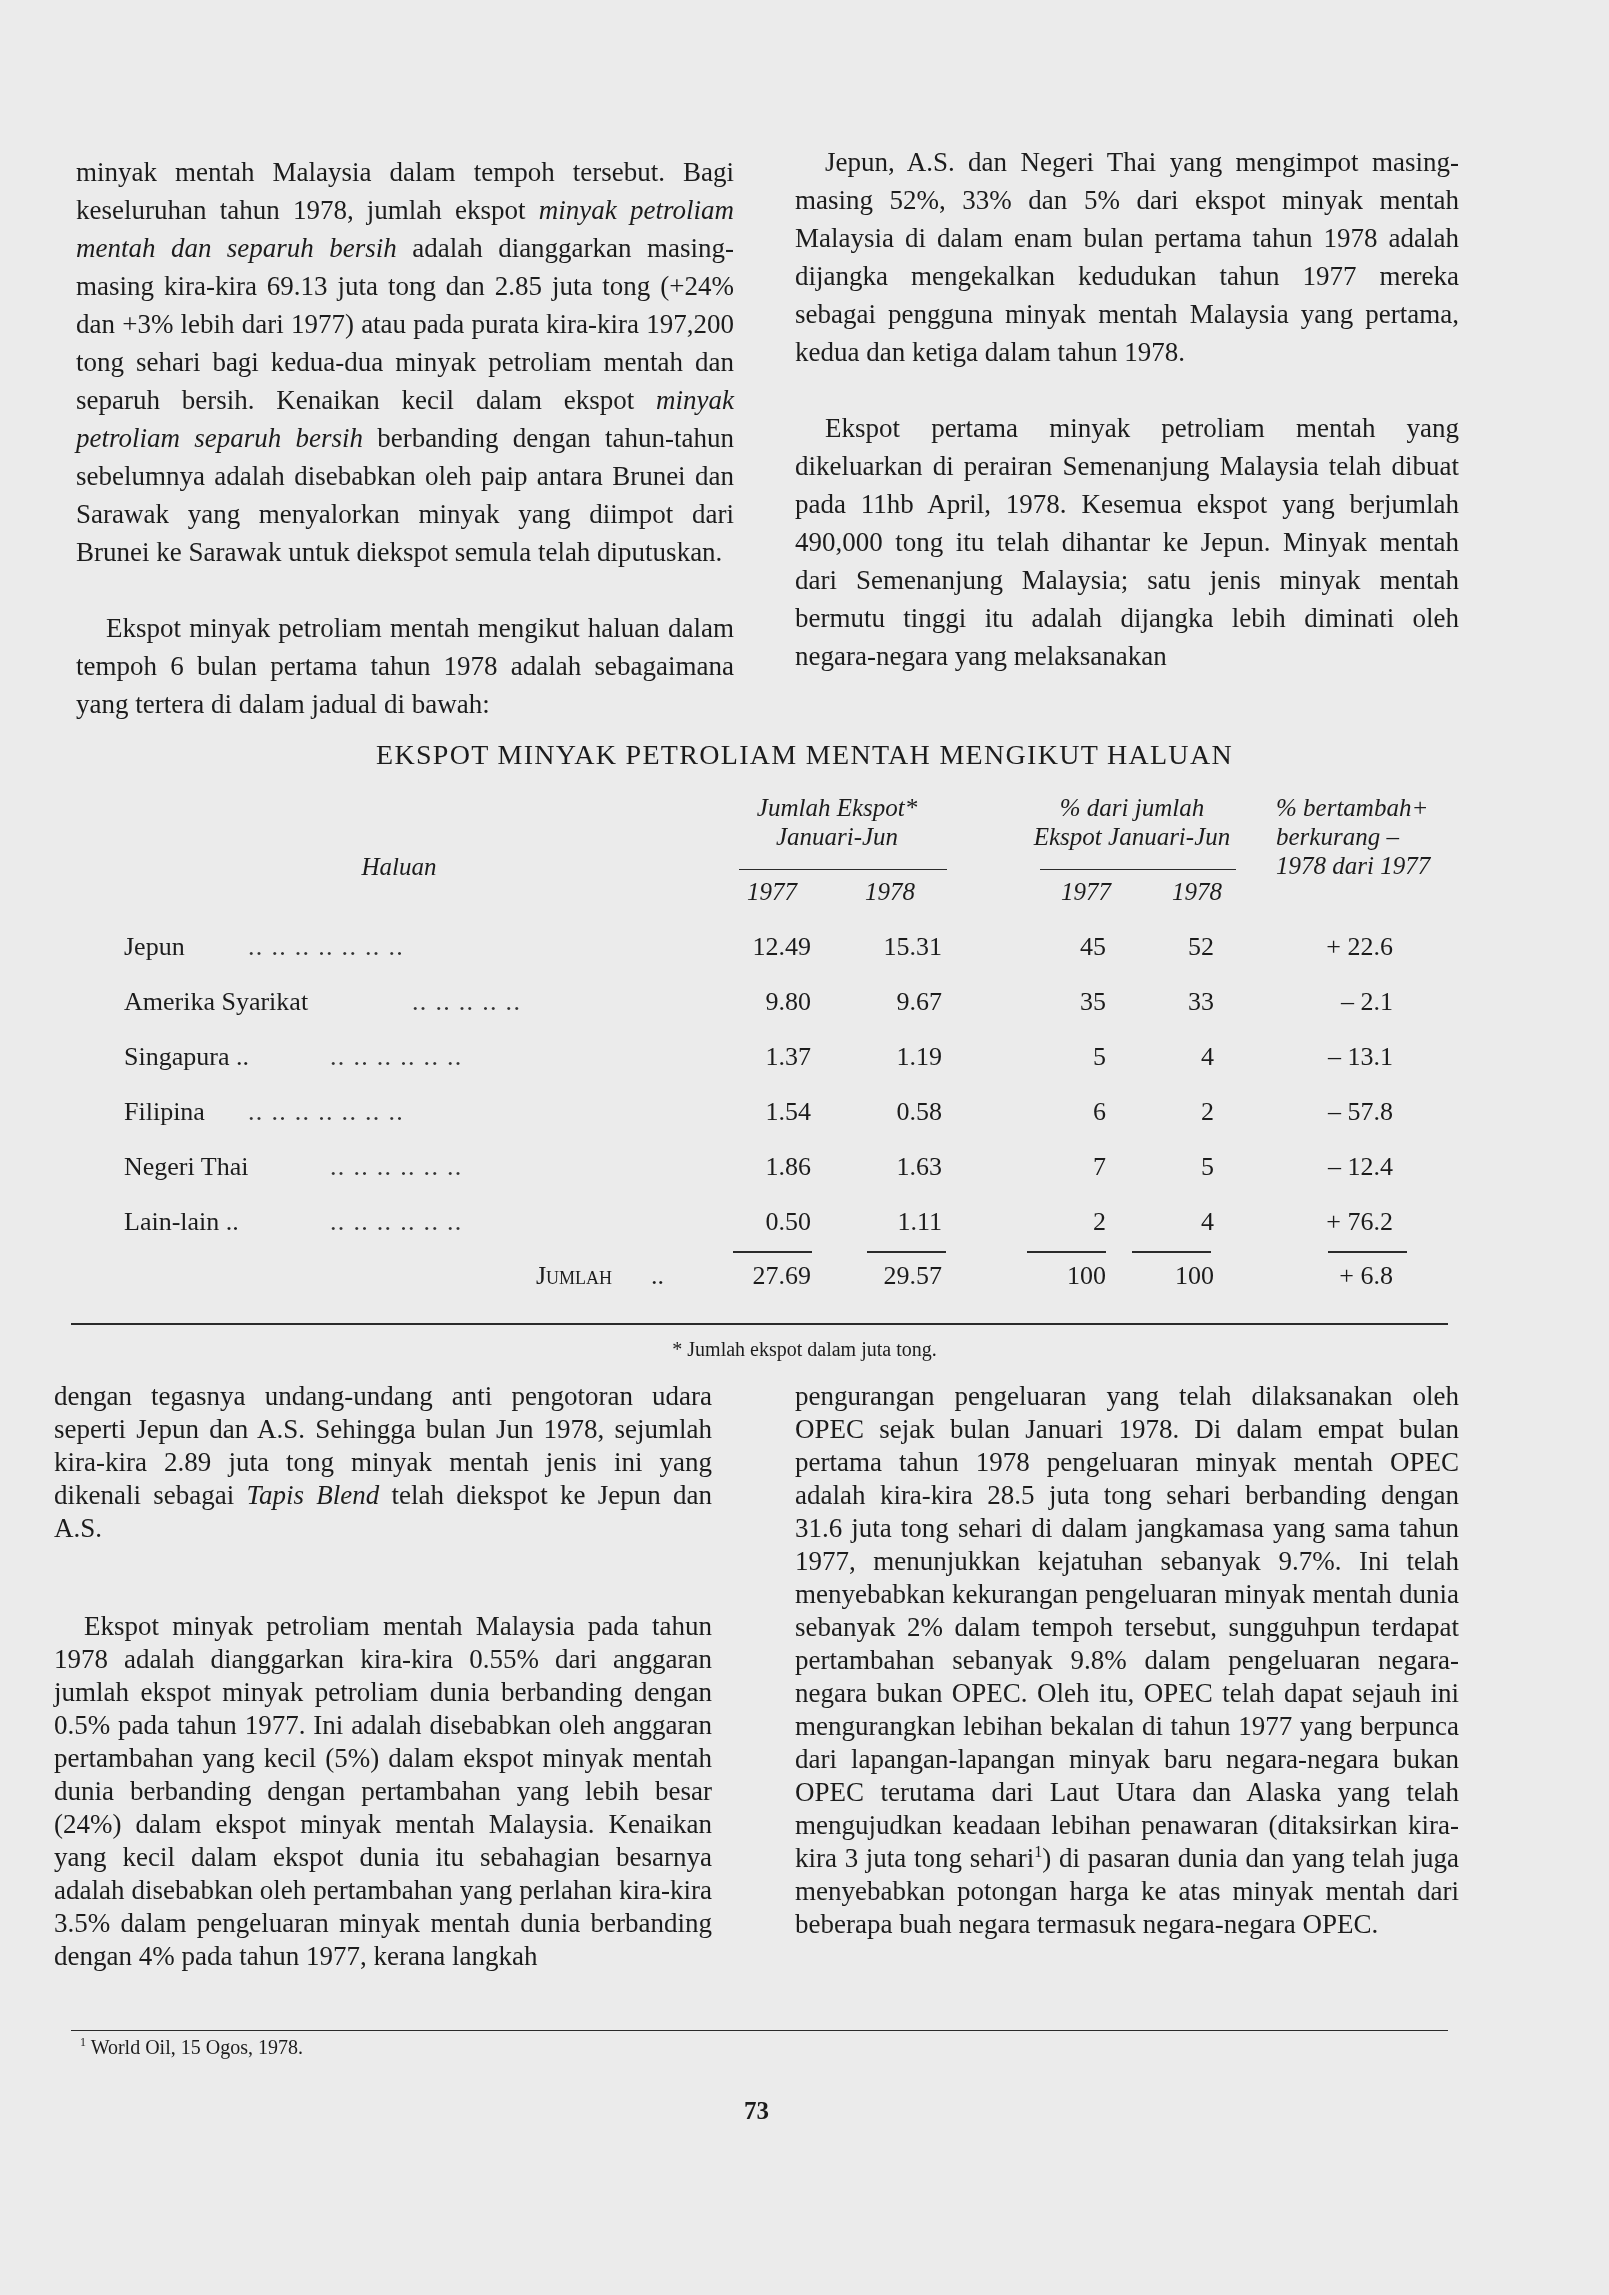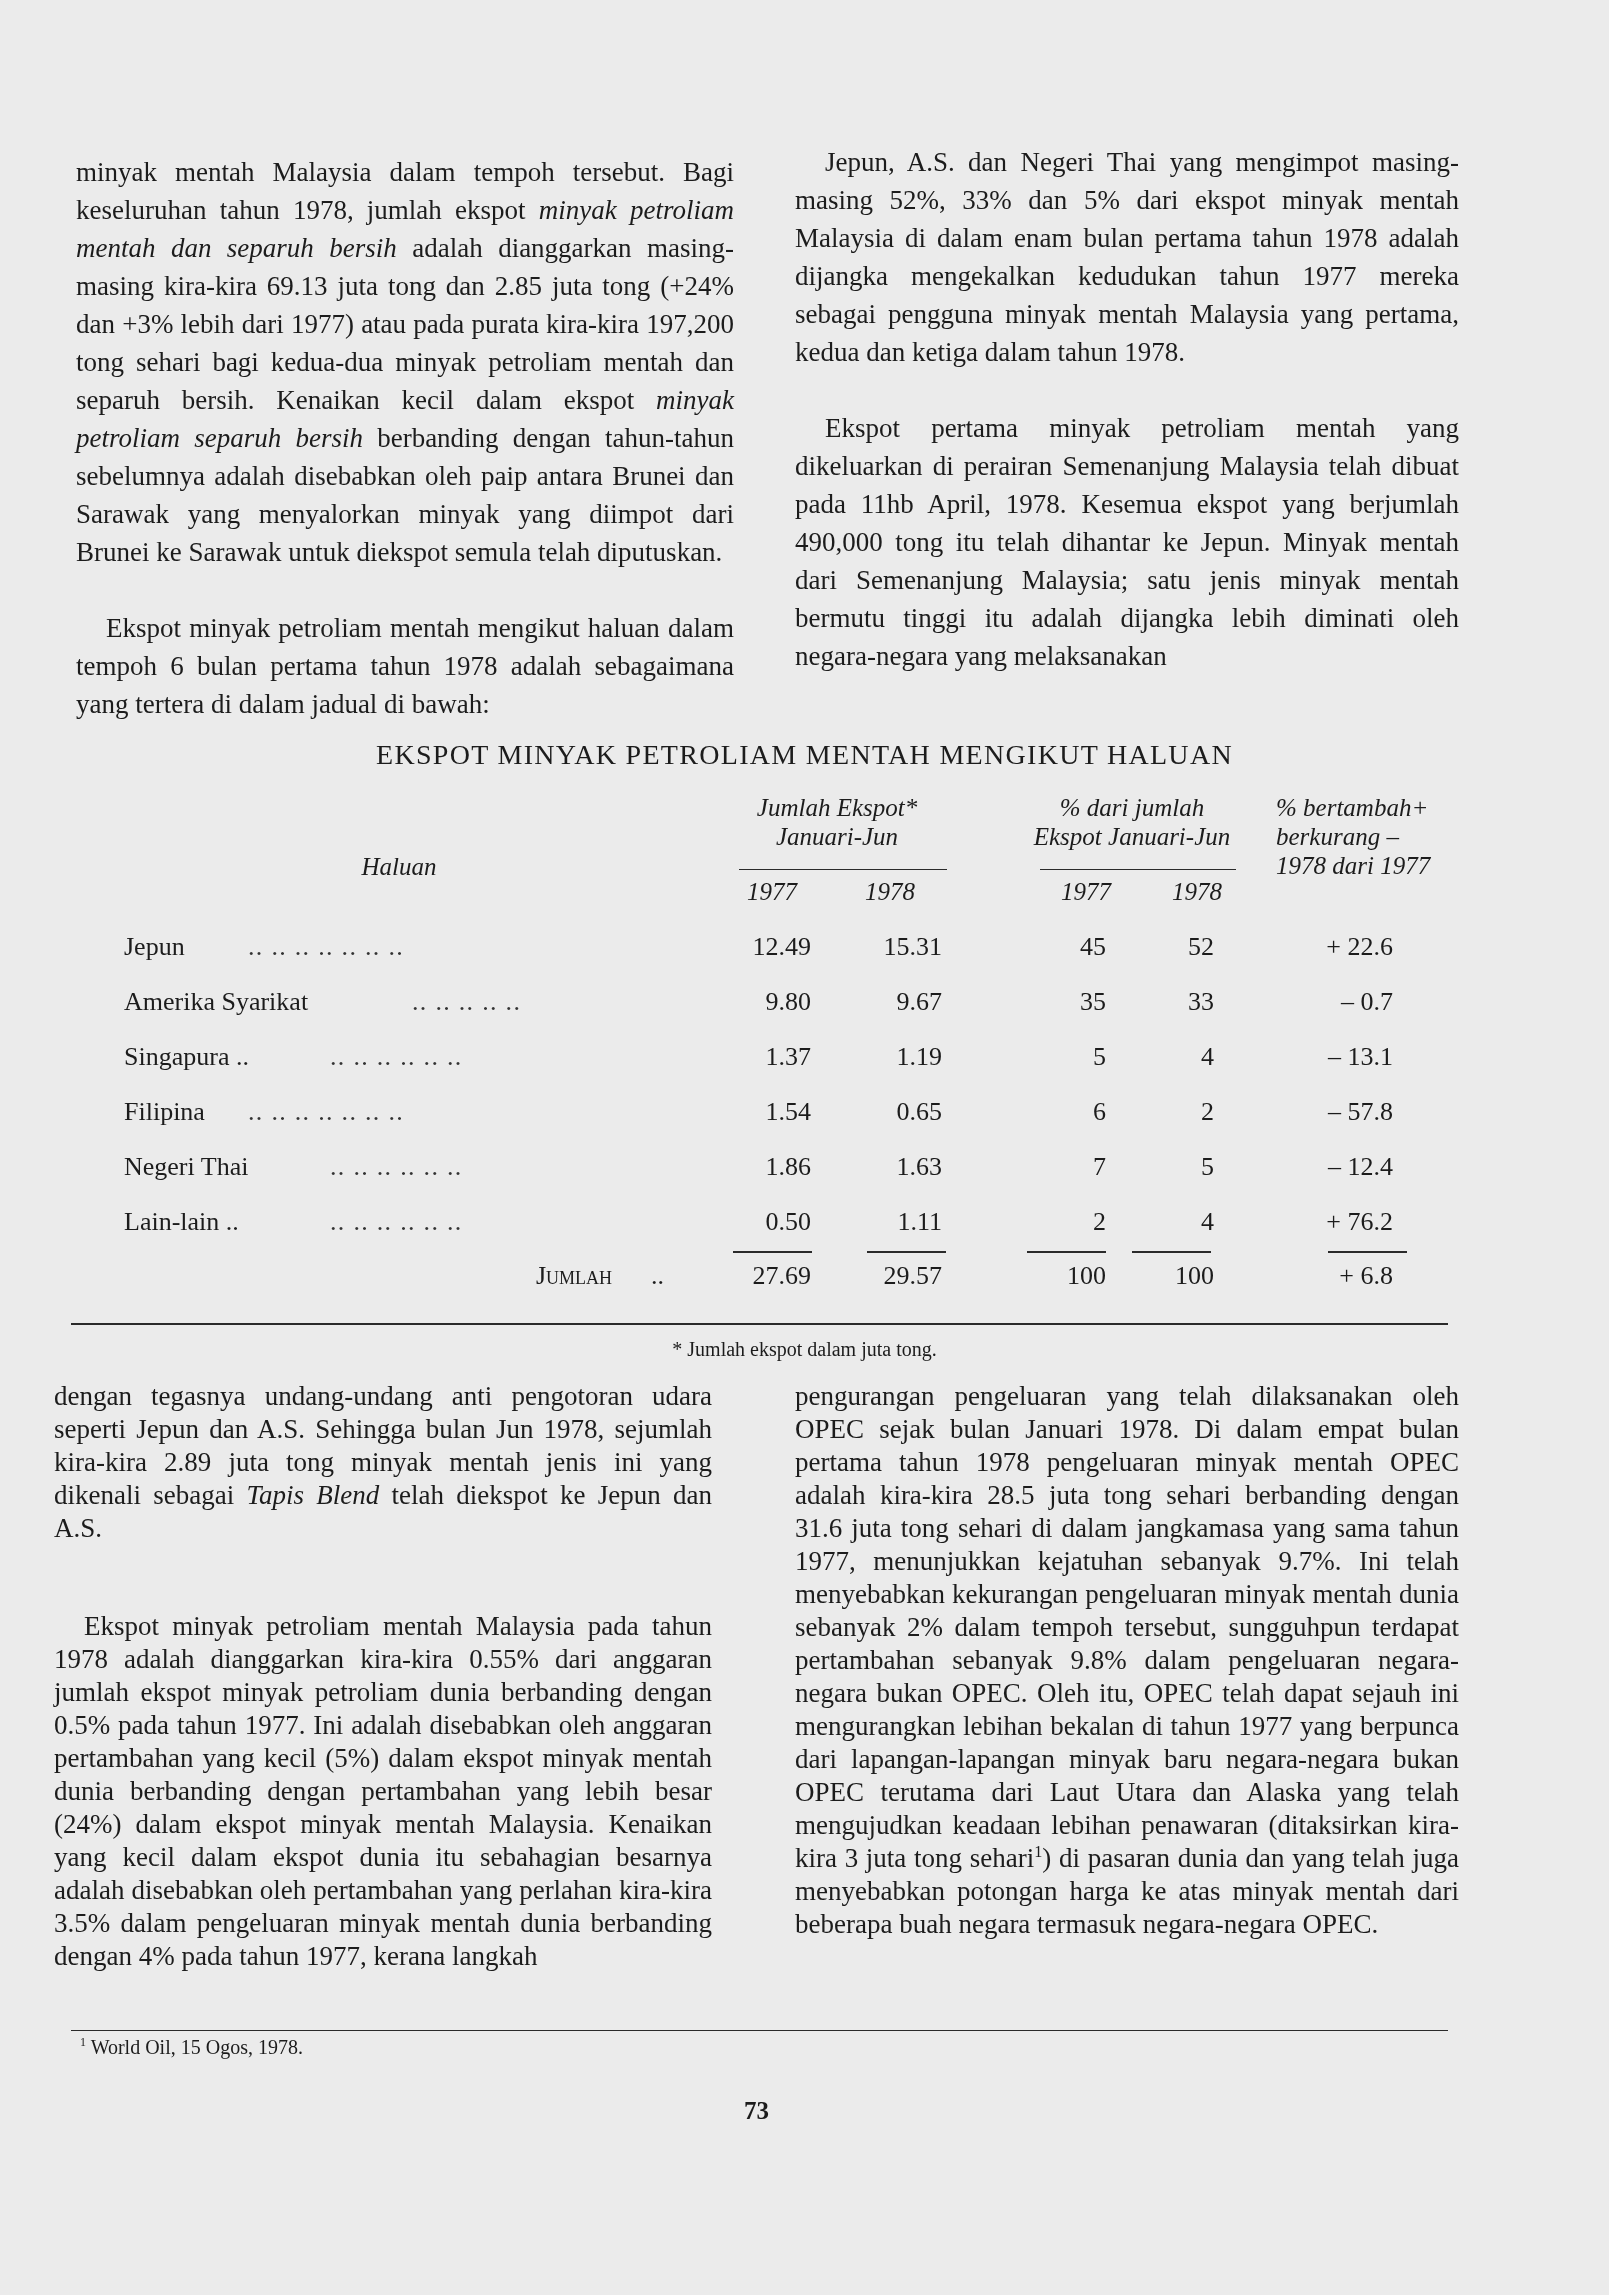--- a/index.html
+++ b/index.html
@@ -100,36 +100,36 @@
   <span class="num c-p78">52</span>
   <span class="num c-chg">+ 22.6</span>
 </div>
 <div class="trow" style="top:987px">
   <span class="c-name">Amerika Syarikat</span>
   <span class="c-dots" style="left:288px">.. .. .. .. ..</span>
   <span class="num c-1977">9.80</span>
   <span class="num c-1978">9.67</span>
   <span class="num c-p77">35</span>
   <span class="num c-p78">33</span>
-  <span class="num c-chg">–  0.7</span>
+  <span class="num c-chg">–  2.1</span>
 </div>
 <div class="trow" style="top:1042px">
   <span class="c-name">Singapura ..</span>
   <span class="c-dots" style="left:206px">.. .. .. .. .. ..</span>
   <span class="num c-1977">1.37</span>
   <span class="num c-1978">1.19</span>
   <span class="num c-p77">5</span>
   <span class="num c-p78">4</span>
   <span class="num c-chg">– 13.1</span>
 </div>
 <div class="trow" style="top:1097px">
   <span class="c-name">Filipina</span>
   <span class="c-dots" style="left:124px">.. .. .. .. .. .. ..</span>
   <span class="num c-1977">1.54</span>
-  <span class="num c-1978">0.65</span>
+  <span class="num c-1978">0.58</span>
   <span class="num c-p77">6</span>
   <span class="num c-p78">2</span>
   <span class="num c-chg">– 57.8</span>
 </div>
 <div class="trow" style="top:1152px">
   <span class="c-name">Negeri Thai</span>
   <span class="c-dots" style="left:206px">.. .. .. .. .. ..</span>
   <span class="num c-1977">1.86</span>
   <span class="num c-1978">1.63</span>
   <span class="num c-p77">7</span>

